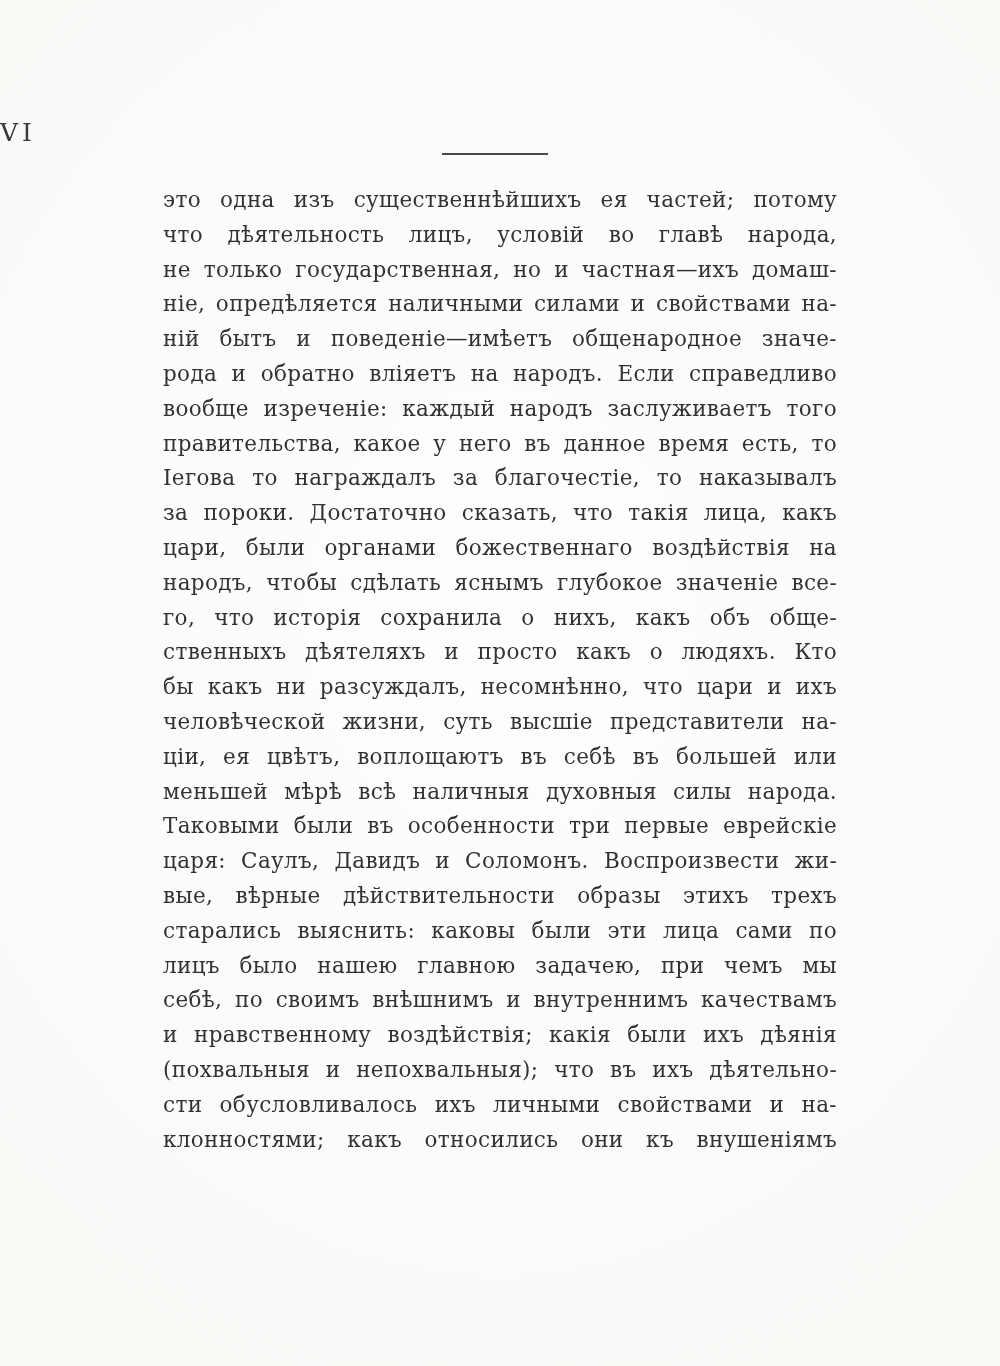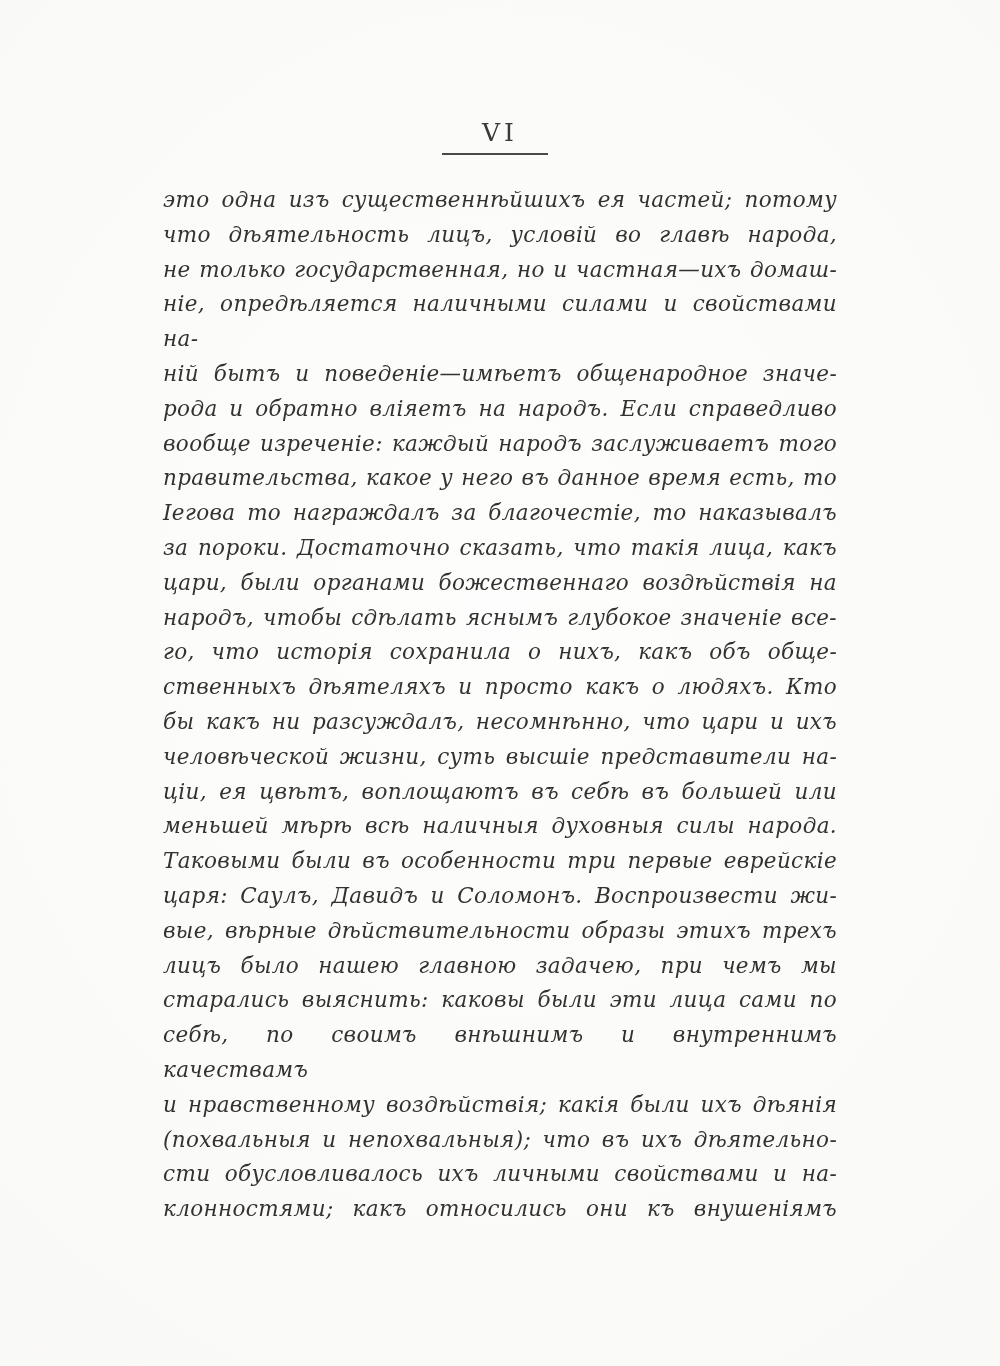--- a/index.html
+++ b/index.html
@@ -17,42 +17,40 @@
     inset: 0;
     background:
       radial-gradient(ellipse 140% 120% at 50% 45%, rgba(255,255,255,0.6) 0%, rgba(244,243,239,0.5) 80%, rgba(235,234,229,0.55) 100%),
       #fbfbf9;
   }
   .page-number {
     position: absolute;
     top: 118px;
     left: 0;
     width: 1000px;
-    text-align: center;
     font-size: 25px;
     letter-spacing: 4px;
     color: #3a3938;
   }
   .page-number-rule {
     position: absolute;
     top: 153px;
     left: 442px;
     width: 106px;
     height: 2px;
     background: #4a4947;
   }
   .text-body {
     position: absolute;
     top: 183px;
     left: 163px;
     width: 674px;
     font-size: 21.5px;
     line-height: 34.8px;
     letter-spacing: 0.35px;
-    font-style: italic;
   }
   .text-line {
     text-align: justify;
     text-align-last: justify;
     -moz-text-align-last: justify;
   }
 </style>
 </head>
 <body>
 
@@ -74,21 +72,21 @@
       <div class="text-line">народъ, чтобы сдѣлать яснымъ глубокое значеніе все-</div>
       <div class="text-line">го, что исторія сохранила о нихъ, какъ объ обще-</div>
       <div class="text-line">ственныхъ дѣятеляхъ и просто какъ о людяхъ. Кто</div>
       <div class="text-line">бы какъ ни разсуждалъ, несомнѣнно, что цари и ихъ</div>
       <div class="text-line">человѣческой жизни, суть высшіе представители на-</div>
       <div class="text-line">ціи, ея цвѣтъ, воплощаютъ въ себѣ въ большей или</div>
       <div class="text-line">меньшей мѣрѣ всѣ наличныя духовныя силы народа.</div>
       <div class="text-line">Таковыми были въ особенности три первые еврейскіе</div>
       <div class="text-line">царя: Саулъ, Давидъ и Соломонъ. Воспроизвести жи-</div>
       <div class="text-line">вые, вѣрные дѣйствительности образы этихъ трехъ</div>
+      <div class="text-line">старались выяснить: каковы были эти лица сами по</div>
       <div class="text-line">лицъ было нашею главною задачею, при чемъ мы</div>
-      <div class="text-line">старались выяснить: каковы были эти лица сами по</div>
       <div class="text-line">себѣ, по своимъ внѣшнимъ и внутреннимъ качествамъ</div>
       <div class="text-line">и нравственному воздѣйствія; какія были ихъ дѣянія</div>
       <div class="text-line">(похвальныя и непохвальныя); что въ ихъ дѣятельно-</div>
       <div class="text-line">сти обусловливалось ихъ личными свойствами и на-</div>
       <div class="text-line">клонностями; какъ относились они къ внушеніямъ</div>
     </div>
 </div>
 
 </body></html>

